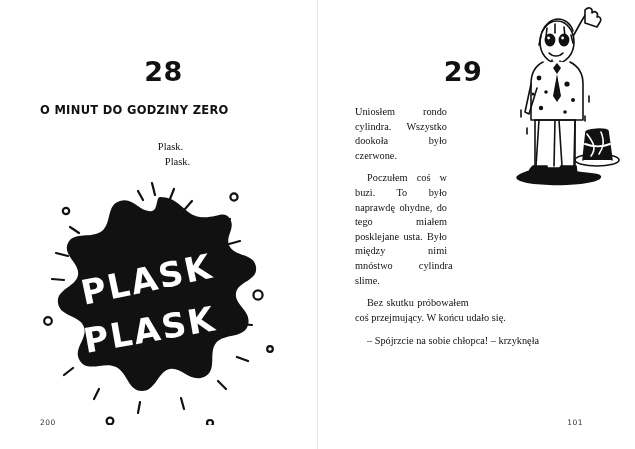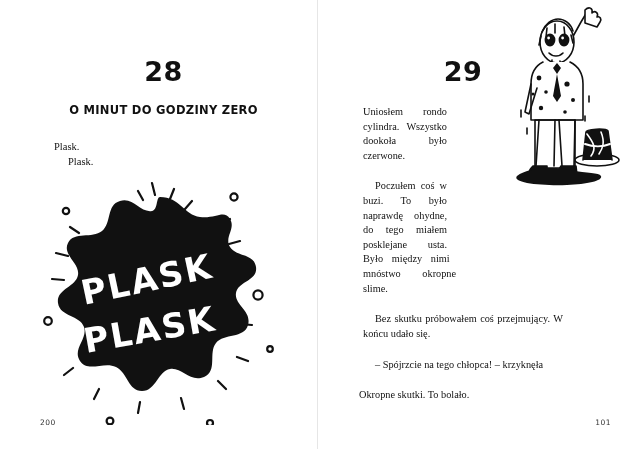--- a/index.html
+++ b/index.html
@@ -46,34 +46,35 @@
   .chapter-number {
     text-align: center;
     font-family: "DejaVu Sans", sans-serif;
     font-weight: bold;
     font-size: 27px;
     letter-spacing: 0.5px;
     color: #111;
     margin: 14px 0 0 0;
   }
   .chapter-title {
-    text-align: center;
+    text-align: left;
     font-family: "DejaVu Sans", sans-serif;
     font-weight: bold;
     font-size: 11.5px;
     letter-spacing: 0.3px;
     color: #111;
     margin: 16px 0 0 0;
   }
 
   .small-lines {
     margin: 22px 0 0 14px;
     font-size: 10.5px;
     line-height: 1.45;
     color: #111;
+    text-align: center;
   }
   .small-lines .l2 { margin-left: 14px; }
 
   .splat-wrap {
     position: relative;
     margin-top: 6px;
     height: 250px;
   }
   .splat-svg {
     position: absolute;
@@ -82,21 +83,21 @@
   }
 
   .body-text {
     font-size: 10.3px;
     line-height: 1.42;
     color: #111;
     text-align: justify;
     hyphens: auto;
   }
   .body-text p {
-    margin: 16px;
+    margin: 8px;
     text-indent: 12px;
   }
   .body-text p.noindent { text-indent: 0; }
   .illus-svg {
     position: absolute;
     right: 10px;
     top: 0;
   }
   .text-after-illus {
     font-size: 10.3px;
@@ -109,21 +110,21 @@
 
   .folio {
     position: absolute;
     bottom: 22px;
     font-family: "DejaVu Sans", sans-serif;
     font-size: 7.5px;
     color: #333;
     letter-spacing: 0.5px;
   }
   .folio-left { left: 40px; }
-  .folio-right { right: 24px; }
+  .folio-right { right: 52px; }
 
   
   .float-illus {
     float: right;
     width: 128px;
     height: 196px;
     shape-outside: polygon(0 0, 100% 0, 100% 100%, 18% 100%, 0 72%);
     margin-left: 4px;
   }
 </style>
@@ -247,25 +248,24 @@
               <path d="M88 144 c8 3 18 3 25 0" stroke="#fff" stroke-width="2" fill="none"></path>
               <path d="M90 134 c6 8 10 14 4 22 M104 132 c4 10 2 16 -2 22" stroke="#fff" stroke-width="1.6" fill="none"></path>
             </g>
 
             <path d="M24 110 l0 7 M30 128 l0 6 M92 96 l0 6 M88 116 l0 5"></path>
           </g>
         </svg>
       </div>
 
       <p class="noindent">Uniosłem rondo cylindra. Wszystko dookoła było czerwone.</p>
-      <p>Poczułem coś w buzi. To było naprawdę ohydne, do tego miałem posklejane usta. Było między nimi mnóstwo okropne slime.</p>
+      <p>Poczułem coś w buzi. To było naprawdę ohydne, do tego miałem posklejane usta. Było między nimi mnóstwo cylindra slime.</p>
       <p>Bez skutku próbowałem coś przejmujący. W końcu udało się.</p>
-      <p>– Spójrzcie na tego chłopca! – krzyknęła</p>
+      <p>– Spójrzcie na sobie chłopca! – krzyknęła</p>
     </div>
 
     <div class="text-after-illus">
-      <p>Okropne skutki. To bolało.</p>
     </div>
 
     <div class="folio folio-right">101</div>
   </div>
 
 </div>
 
 </body></html>

